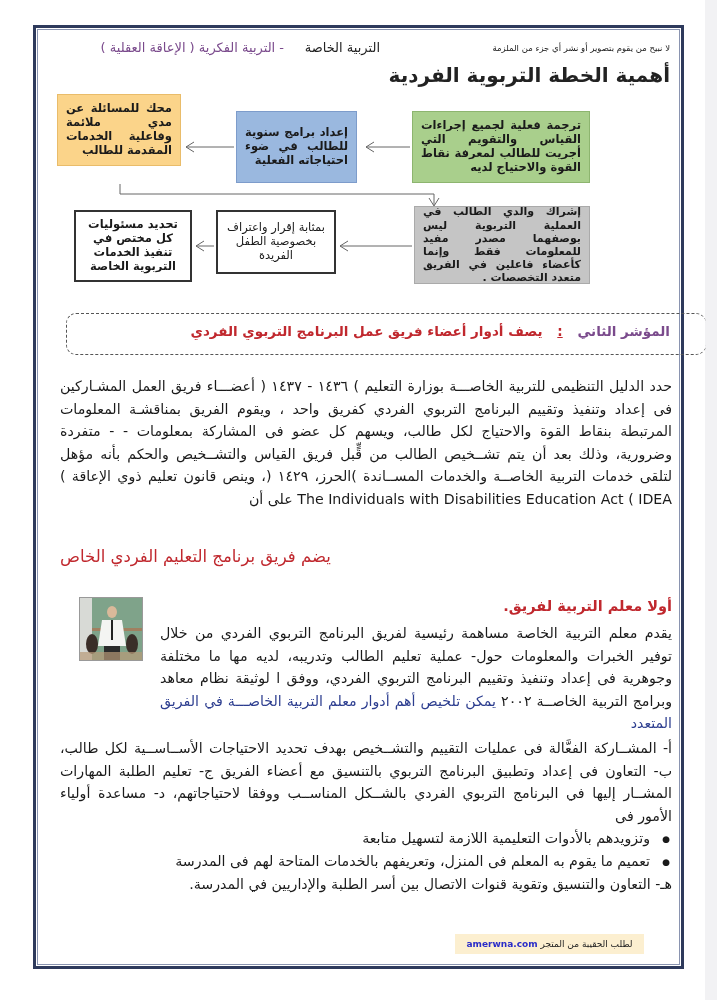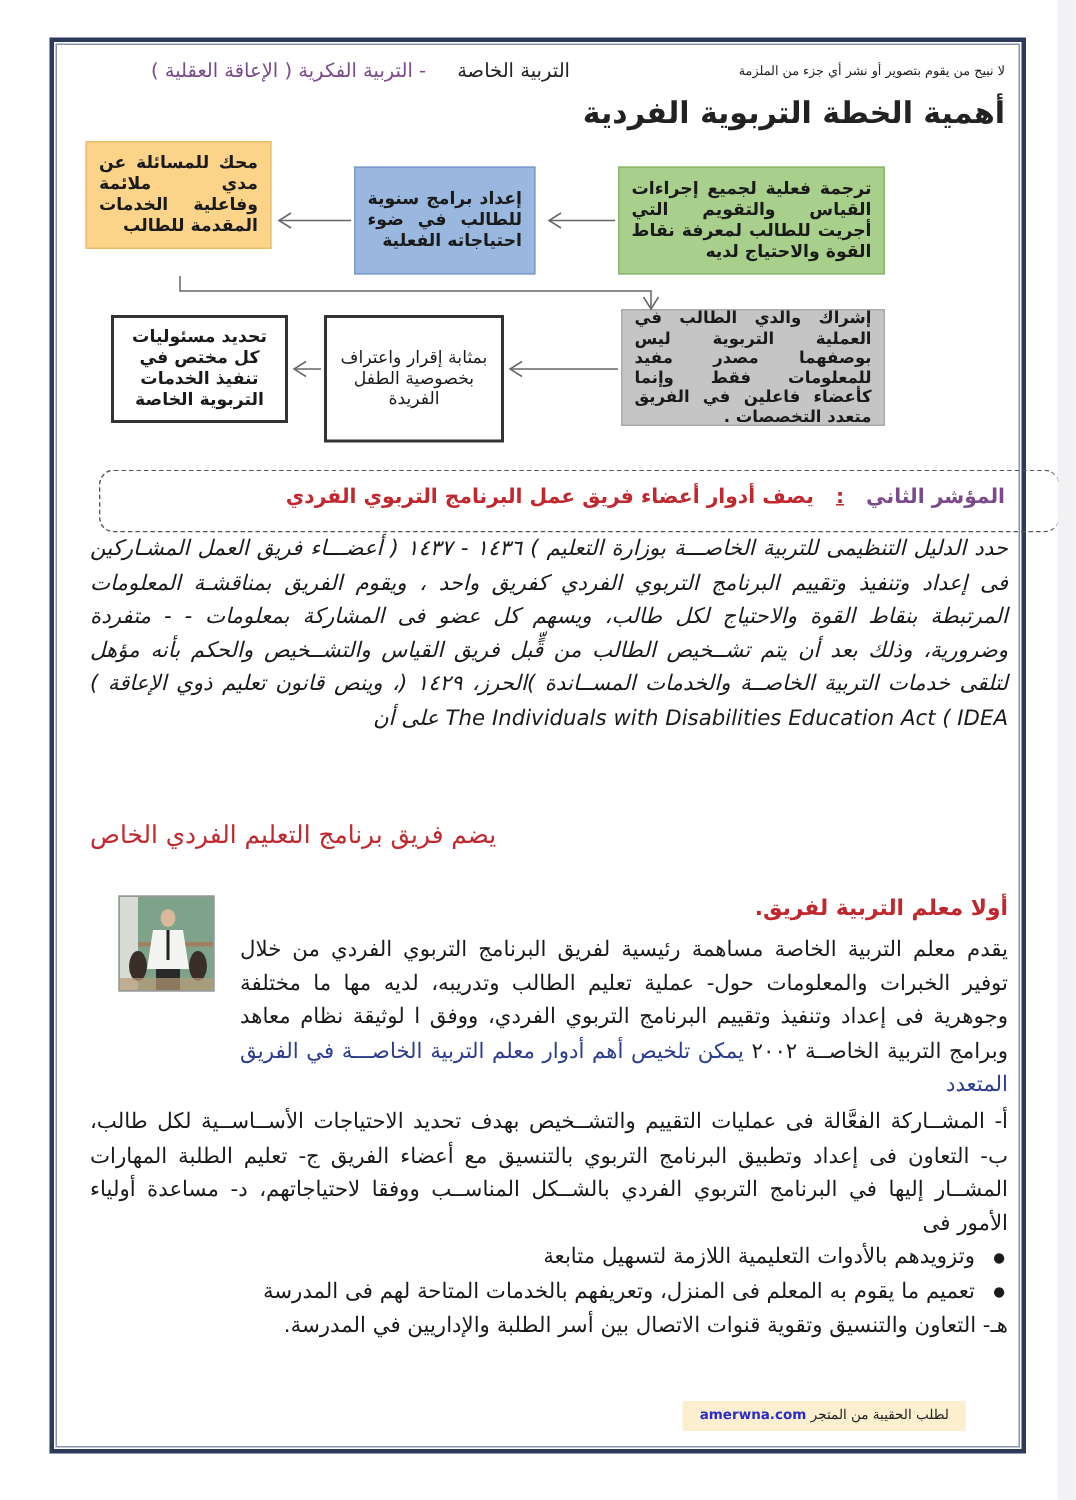--- a/index.html
+++ b/index.html
@@ -15,21 +15,21 @@
   .header-notice { left: 470px; top: 43px; width: 200px; font-size: 8.5px; color: #222; }
   .header-subject { left: 70px; top: 40px; width: 310px; font-size: 13px; color: #222; white-space: nowrap; }
   .header-subject .purple { color: #7a4a8c; }
   .page-title { left: 380px; top: 63px; width: 290px; font-size: 20px; font-weight: bold; color: #222; }
 
   .fbox { position: absolute; display: flex; align-items: center; justify-content: center; padding: 4px 8px; font-weight: bold; font-size: 11.5px; line-height: 1.2; color: #1a1a1a; direction: rtl; text-align: justify; text-align-last: right; }
   .box-green { left: 412px; top: 111px; width: 178px; height: 72px; background: #a9cf8c; border: 1px solid #8db56f; }
   .box-blue { left: 236px; top: 111px; width: 121px; height: 72px; background: #9ab8df; border: 1px solid #7d9ccb; }
   .box-orange { left: 57px; top: 94px; width: 124px; height: 72px; background: #fbd48a; border: 1px solid #e9bc6a; }
   .box-gray { left: 414px; top: 206px; width: 176px; height: 78px; background: #c5c5c5; border: 1px solid #aaa; font-size: 11px; }
-  .box-white-mid { left: 216px; top: 210px; width: 120px; height: 85px; background: #fff; border: 2px solid #333; font-weight: normal; text-align: center; text-align-last: center; }
+  .box-white-mid { left: 216px; top: 210px; width: 120px; height: 64px; background: #fff; border: 2px solid #333; font-weight: normal; text-align: center; text-align-last: center; }
   .box-white-left { left: 74px; top: 210px; width: 118px; height: 72px; background: #fff; border: 2px solid #333; text-align: center; text-align-last: center; }
 
   .connector { position: absolute; }
 
   .dashed-box { left: 66px; top: 313px; width: 640px; height: 42px; border: 1.5px dashed #555; border-radius: 10px; border-right: none; }
   .indicator { left: 90px; top: 323px; width: 580px; font-size: 13.5px; font-weight: bold; white-space: nowrap; }
   .indicator .ind-label { color: #7a4a8c; }
   .indicator .ind-sep { color: #c0282e; text-decoration: underline; padding: 0 10px; }
   .indicator .ind-text { color: #c0282e; }
 
@@ -88,21 +88,21 @@
     </g>
   </svg>
 
   <div class="abs dashed-box"></div>
   <div class="abs rtl indicator">
     <span class="ind-label">المؤشر الثاني</span>
     <span class="ind-sep">:</span>
     <span class="ind-text">يصف أدوار أعضاء فريق عمل البرنامج التربوي الفردي</span>
   </div>
 
-  <div class="abs rtl para" style="top:355px;font-style:italic;">
+  <div class="abs rtl para" style="top:375px;">
     <p>
       <span>حدد الدليل التنظيمى للتربية الخاصـــة بوزارة التعليم ) ١٤٣٦ - ١٤٣٧ ( أعضـــاء فريق العمل المشـاركين فى إعداد وتنفيذ وتقييم البرنامج التربوي الفردي كفريق واحد ، ويقوم الفريق بمناقشـة المعلومات المرتبطة بنقاط القوة والاحتياج لكل طالب، ويسهم كل عضو فى المشاركة بمعلومات - - متفردة وضرورية، وذلك بعد أن يتم تشــخيص الطالب من قٍّبل فريق القياس والتشــخيص والحكم بأنه مؤهل لتلقى خدمات التربية الخاصــة والخدمات المســاندة )الحرز، ١٤٢٩ (، وينص قانون تعليم ذوي الإعاقة )</span>
       <span class="ltr-inline">The Individuals with Disabilities Education Act ( IDEA</span>
       <span>على أن</span>
     </p>
   </div>
 
   <div class="abs rtl team-heading">يضم فريق برنامج التعليم الفردي الخاص</div>
 
   <div class="abs teacher-photo">

